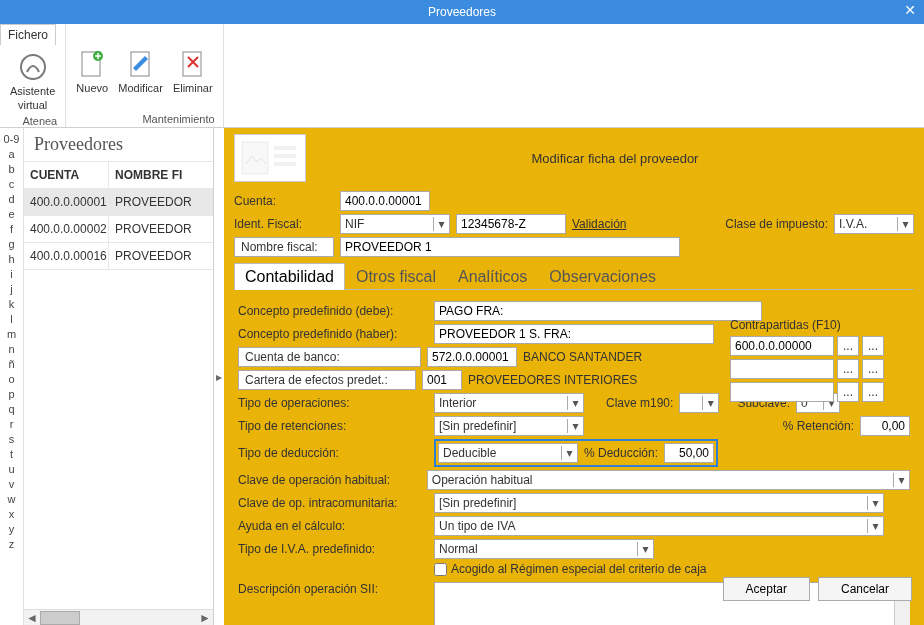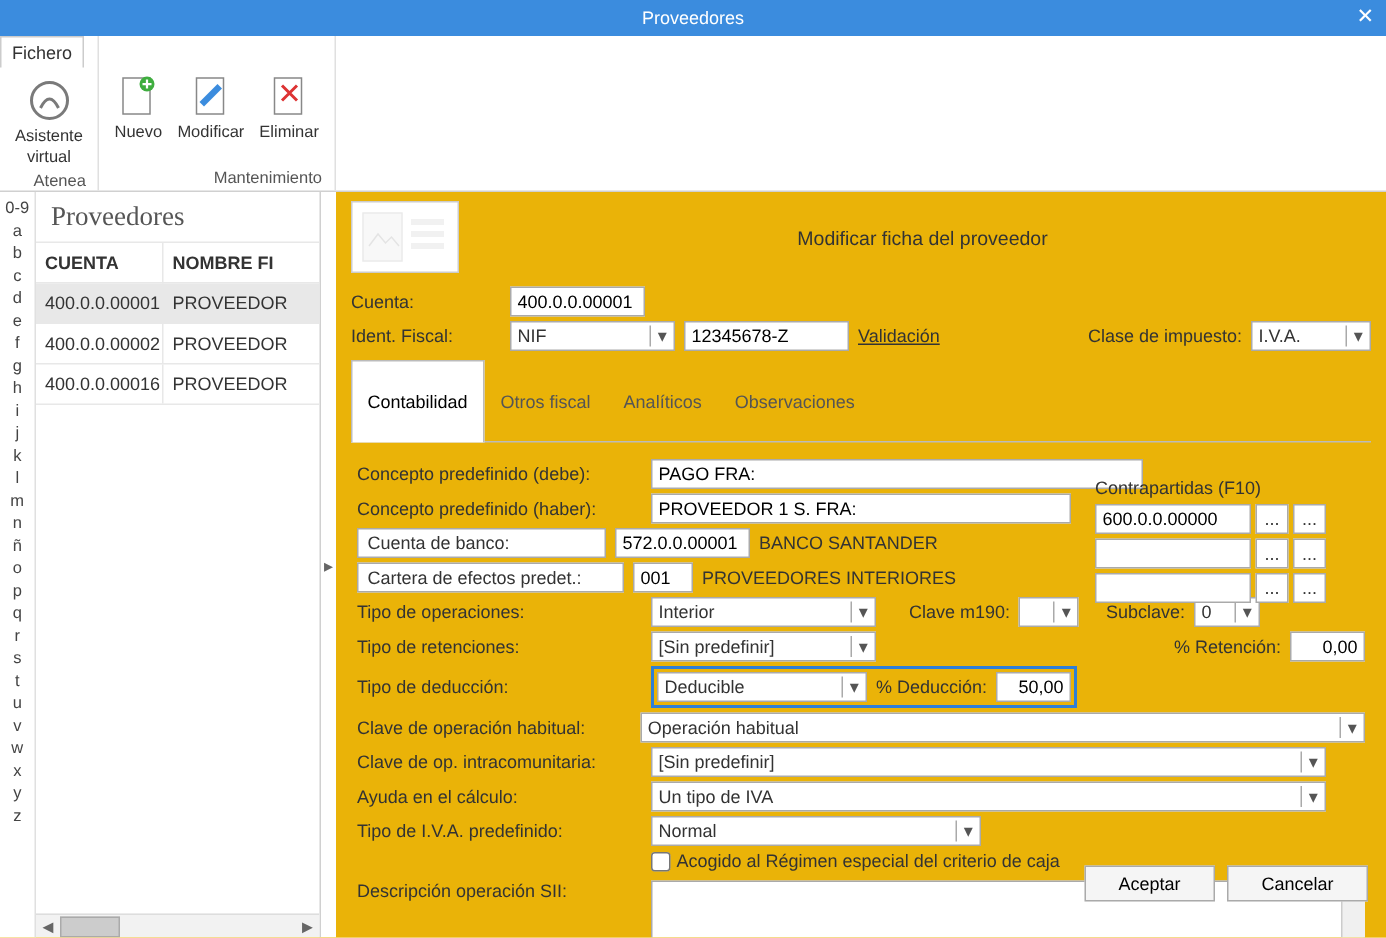--- a/index.html
+++ b/index.html
@@ -210,22 +210,22 @@
   }
   .combo .car {
     width:16px;text-align:center;border-left:1px solid #aaa;height:100%;display:flex;align-items:center;justify-content:center;color:#555;cursor:pointer;
   }
   .tabstrip {
     display: flex;
     border-bottom: 1px solid #bbb;
     margin-top: 6px;
   }
   .tab {
-    padding: 20px 10px;
-    font-size: 12px;
+    padding: 4px 10px;
+    font-size: 16px;
     color: #555;
     cursor: pointer;
     border:1px solid transparent;
     border-bottom:none;
     margin-bottom:-1px;
   }
   .tab.active {
     border-color:#bbb;
     background:#fff;
     color:#000;
@@ -430,39 +430,43 @@
       </div>
       <input type="text" style="width: 110px;" value="12345678-Z">
       <span class="link">Validación</span>
       <span style="flex:1"></span>
       <span>Clase de impuesto:</span>
       <div class="combo" style="width:80px">
         <span>I.V.A.</span>
           <span class="car">▾</span>
       </div>
     </div>
+    <div class="fieldrow">
+      <span class="btn-lbl" style="width:100px;text-align:left">Nombre fiscal:</span>
+      <input type="text" style="width: 340px;" value="PROVEEDOR 1">
+    </div>
 
     <div class="tabstrip">
       <div class="tab active">Contabilidad</div>
       <div class="tab">Otros fiscal</div>
       <div class="tab">Analíticos</div>
       <div class="tab">Observaciones</div>
     </div>
 
     <div class="tab-body">
       <div class="row">
         <span class="rlbl">Concepto predefinido (debe):</span>
         <input type="text" style="width: 328px;" value="PAGO FRA:">
       </div>
       <div class="row">
         <span class="rlbl">Concepto predefinido (haber):</span>
         <input type="text" style="width: 280px;" value="PROVEEDOR 1 S. FRA:">
       </div>
       <div class="row">
-        <span class="btn-rlbl" style="width:166px">Cuenta de banco:</span>
+        <span class="btn-rlbl" style="width:183px">Cuenta de banco:</span>
         <input type="text" style="width: 90px;" value="572.0.0.00001">
         <span>BANCO SANTANDER</span>
       </div>
       <div class="row">
         <span class="btn-rlbl" style="width:178px">Cartera de efectos predet.:</span>
         <input type="text" style="width: 40px;" value="001">
         <span>PROVEEDORES INTERIORES</span>
       </div>
       <div class="row">
         <span class="rlbl">Tipo de operaciones:</span>

